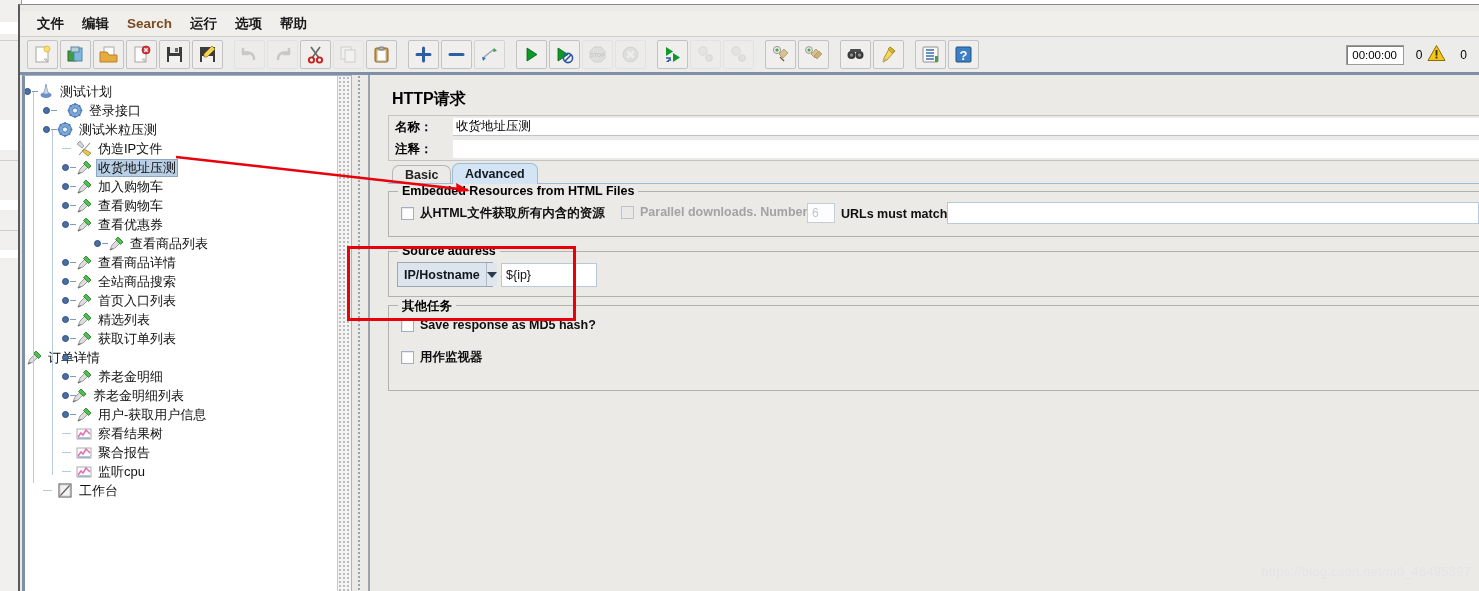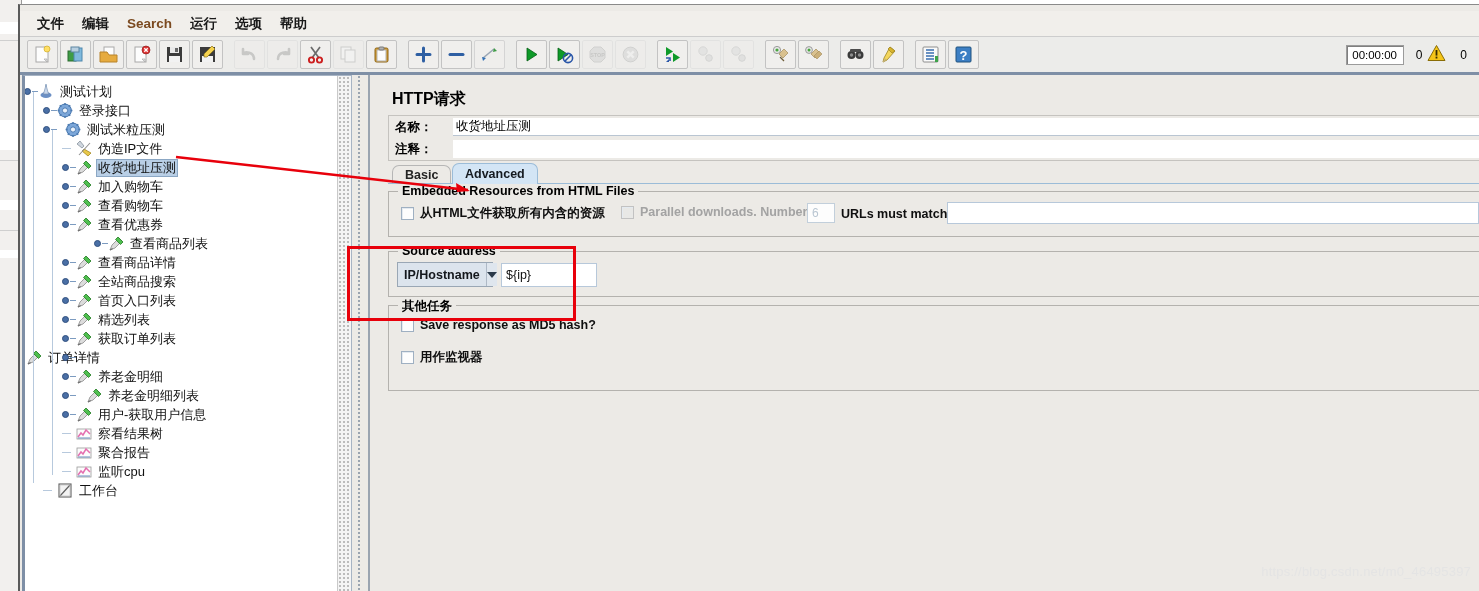--- a/index.html
+++ b/index.html
@@ -549,33 +549,33 @@
             <span class="h-dot"></span>
             <span class="h-stem"></span>
           </span>
           <svg class="ico" viewBox="0 0 18 17" width="18" height="17">
             <ellipse cx="9" cy="12" rx="5.5" ry="3" fill="#6b8fc4"></ellipse>
             <path d="M9 2 L11.5 11 L6.5 11 Z" fill="#c9d8ec" stroke="#7d93b3" stroke-width="0.7"></path>
             <rect x="8.3" y="1" width="1.4" height="3" fill="#8fa5c2"></rect>
           </svg>
           <span class="lbl">测试计划</span>
         </div>
-        <div class="node" style="padding-left: 31px;">
+        <div class="node" style="padding-left: 41px;">
           <span class="handle" style="left: 15px; top: 3px;">
             <span class="h-dot"></span>
             <span class="h-stem"></span>
           </span>
           <svg class="ico" viewBox="0 0 18 17" width="18" height="17">
             <circle cx="9" cy="8.5" r="6.4" fill="#7ca7d9" stroke="#3d6ea8" stroke-width="0.9"></circle>
             <circle cx="9" cy="8.5" r="2.6" fill="#e9f1fa" stroke="#3d6ea8" stroke-width="0.8"></circle>
             <path d="M9 1 v2 M9 14 v2 M1.6 8.5 h2 M14.4 8.5 h2 M3.8 3.3 l1.5 1.5 M12.7 12.2 l1.5 1.5 M14.2 3.3 l-1.5 1.5 M5.3 12.2 l-1.5 1.5" stroke="#4a79b0" stroke-width="1.5"></path>
           </svg>
           <span class="lbl">登录接口</span>
         </div>
-        <div class="node" style="padding-left: 39px;">
+        <div class="node" style="padding-left: 31px;">
           <span class="handle" style="left: 15px; top: 3px;">
             <span class="h-dot"></span>
             <span class="h-stem"></span>
           </span>
           <svg class="ico" viewBox="0 0 18 17" width="18" height="17">
             <circle cx="9" cy="8.5" r="6.4" fill="#7ca7d9" stroke="#3d6ea8" stroke-width="0.9"></circle>
             <circle cx="9" cy="8.5" r="2.6" fill="#e9f1fa" stroke="#3d6ea8" stroke-width="0.8"></circle>
             <path d="M9 1 v2 M9 14 v2 M1.6 8.5 h2 M14.4 8.5 h2 M3.8 3.3 l1.5 1.5 M12.7 12.2 l1.5 1.5 M14.2 3.3 l-1.5 1.5 M5.3 12.2 l-1.5 1.5" stroke="#4a79b0" stroke-width="1.5"></path>
           </svg>
           <span class="lbl">测试米粒压测</span>
@@ -726,21 +726,21 @@
             <span class="h-dot"></span>
             <span class="h-stem"></span>
           </span>
           <svg class="ico" viewBox="0 0 18 17" width="18" height="17">
             <path d="M3 15 L5 10 L12 3 L15 6 L8 13 Z" fill="#dcdcdc" stroke="#8a8a8a" stroke-width="0.8"></path>
             <path d="M11 2 L16 7 L13.5 9.5 L8.5 4.5 Z" fill="#4fbf4f" stroke="#237a23" stroke-width="0.8"></path>
             <path d="M3 15 L5.6 13.6" stroke="#6b6b6b" stroke-width="1.1"></path>
           </svg>
           <span class="lbl">养老金明细</span>
         </div>
-        <div class="node" style="padding-left: 60px;">
+        <div class="node" style="padding-left: 45px;">
           <span class="handle" style="left: 34px; top: 3px;">
             <span class="h-dot"></span>
             <span class="h-stem"></span>
           </span>
           <svg class="ico" viewBox="0 0 18 17" width="18" height="17">
             <path d="M3 15 L5 10 L12 3 L15 6 L8 13 Z" fill="#dcdcdc" stroke="#8a8a8a" stroke-width="0.8"></path>
             <path d="M11 2 L16 7 L13.5 9.5 L8.5 4.5 Z" fill="#4fbf4f" stroke="#237a23" stroke-width="0.8"></path>
             <path d="M3 15 L5.6 13.6" stroke="#6b6b6b" stroke-width="1.1"></path>
           </svg>
           <span class="lbl">养老金明细列表</span>

